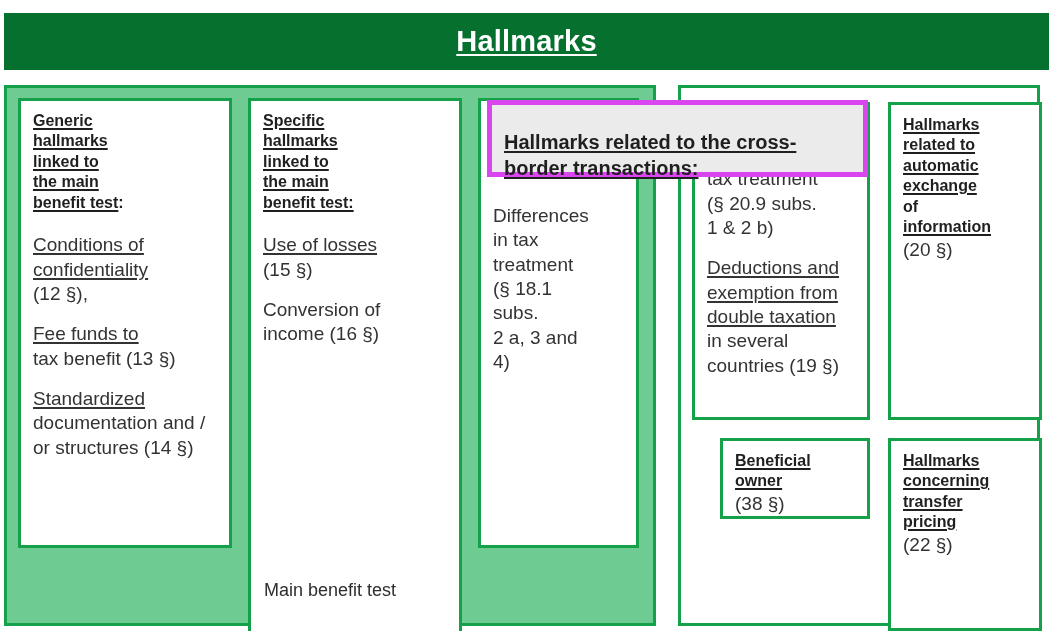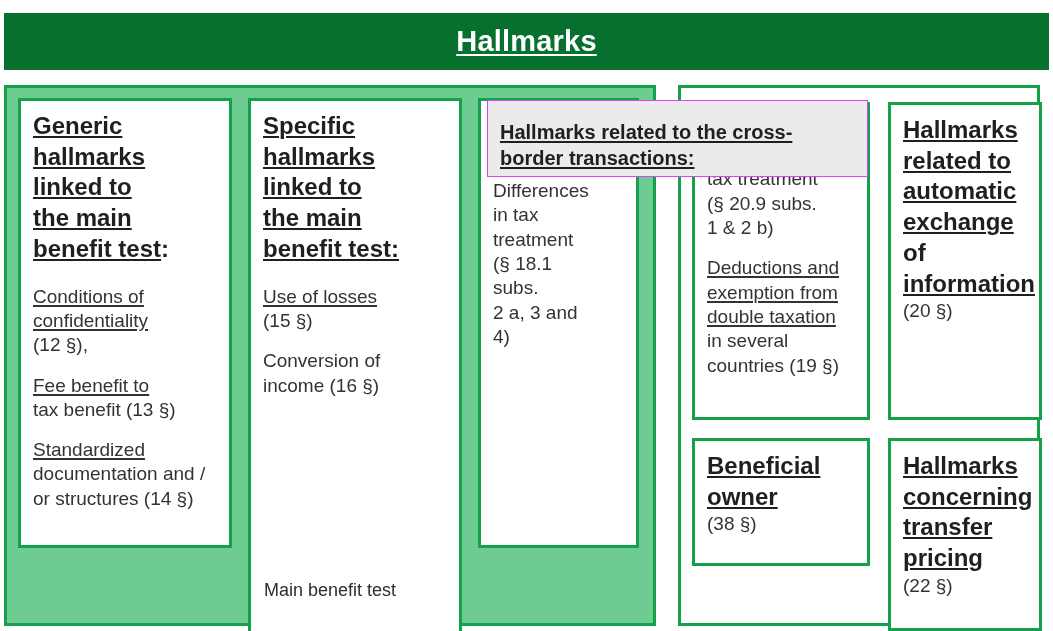--- a/index.html
+++ b/index.html
@@ -64,24 +64,24 @@
   }
   .wbox {
     background: #ffffff;
     border: 3px solid #15a04a;
     box-sizing: border-box;
     padding: 10px 12px 8px 12px;
     color: #262626;
   }
   .col1 { width: 214px; height: 450px; }
   .col2 { width: 214px; height: 582px; }
-  .col3 { width: 161px; height: 450px; padding-top: 78px; }
+  .col3 { width: 161px; height: 450px; padding-top: 103px; }
 
   .h {
-    font-size: 24px;
+    font-size: 16px;
     font-weight: bold;
     line-height: 1.28;
     color: #1f1f1f;
   }
   .body {
     font-size: 19px;
     line-height: 1.28;
     color: #333333;
   }
   .body p, .h p { margin: 0; }
@@ -100,23 +100,23 @@
     font-size: 18px;
     color: #2e2e2e;
   }
 
   
   .cbheader {
     position: absolute;
     left: 487px; top: 100px;
     width: 381px; height: 77px;
     background: #ebebeb;
-    border: 1px solid #d946ef;
-    box-sizing: border-box;
-    padding: 18px 10px 0 12px;
+    border: 5px solid #d946ef;
+    box-sizing: border-box;
+    padding: 24px 10px 0 12px;
     z-index: 5;
   }
   .cbheader .h { font-size: 20px; line-height: 1.3; }
 
   
   .rightpanel {
     position: absolute;
     left: 678px; top: 85px;
     width: 362px; height: 541px;
     background: #ffffff;
@@ -126,21 +126,21 @@
   .rp-inner {
     position: absolute;
     left: 11px; top: 14px;
     display: flex;
     gap: 18px;
   }
   .rcolA { width: 178px; }
   .rcolB { width: 154px; }
 
   .box-diff   { height: 318px; padding-top: 38px; }
-  .box-benef  { height: 128px; margin-top: 18px; }
+  .box-benef  { height: 81px; margin-top: 18px; margin-left: 28px; }
   .box-auto   { height: 318px; }
   .box-tp     { height: 193px; margin-top: 18px; }
 </style>
 </head>
 <body>
 
 <div class="titlebar">
   <span class="t">Hallmarks</span>
 </div>
 
@@ -157,21 +157,21 @@
         <p><span class="ul sq">benefit test</span><span>:</span></p>
       </div>
       <div class="gap"></div>
       <div class="body">
         <p><span class="ul sq">Conditions of</span></p>
         <p><span class="ul sq">confidentiality</span></p>
         <p><span>(12 §),</span></p>
       </div>
       <div class="gap-s"></div>
       <div class="body">
-        <p><span class="ul sq">Fee benefit to</span></p>
+        <p><span class="ul sq">Fee funds to</span></p>
         <p><span class="sq">tax benefit (13 §)</span></p>
       </div>
       <div class="gap-s"></div>
       <div class="body">
         <p><span class="ul sq">Standardized</span></p>
         <p><span class="sq">documentation and /</span></p>
         <p><span class="sq">or structures (14 §)</span></p>
       </div>
     </div>
 

